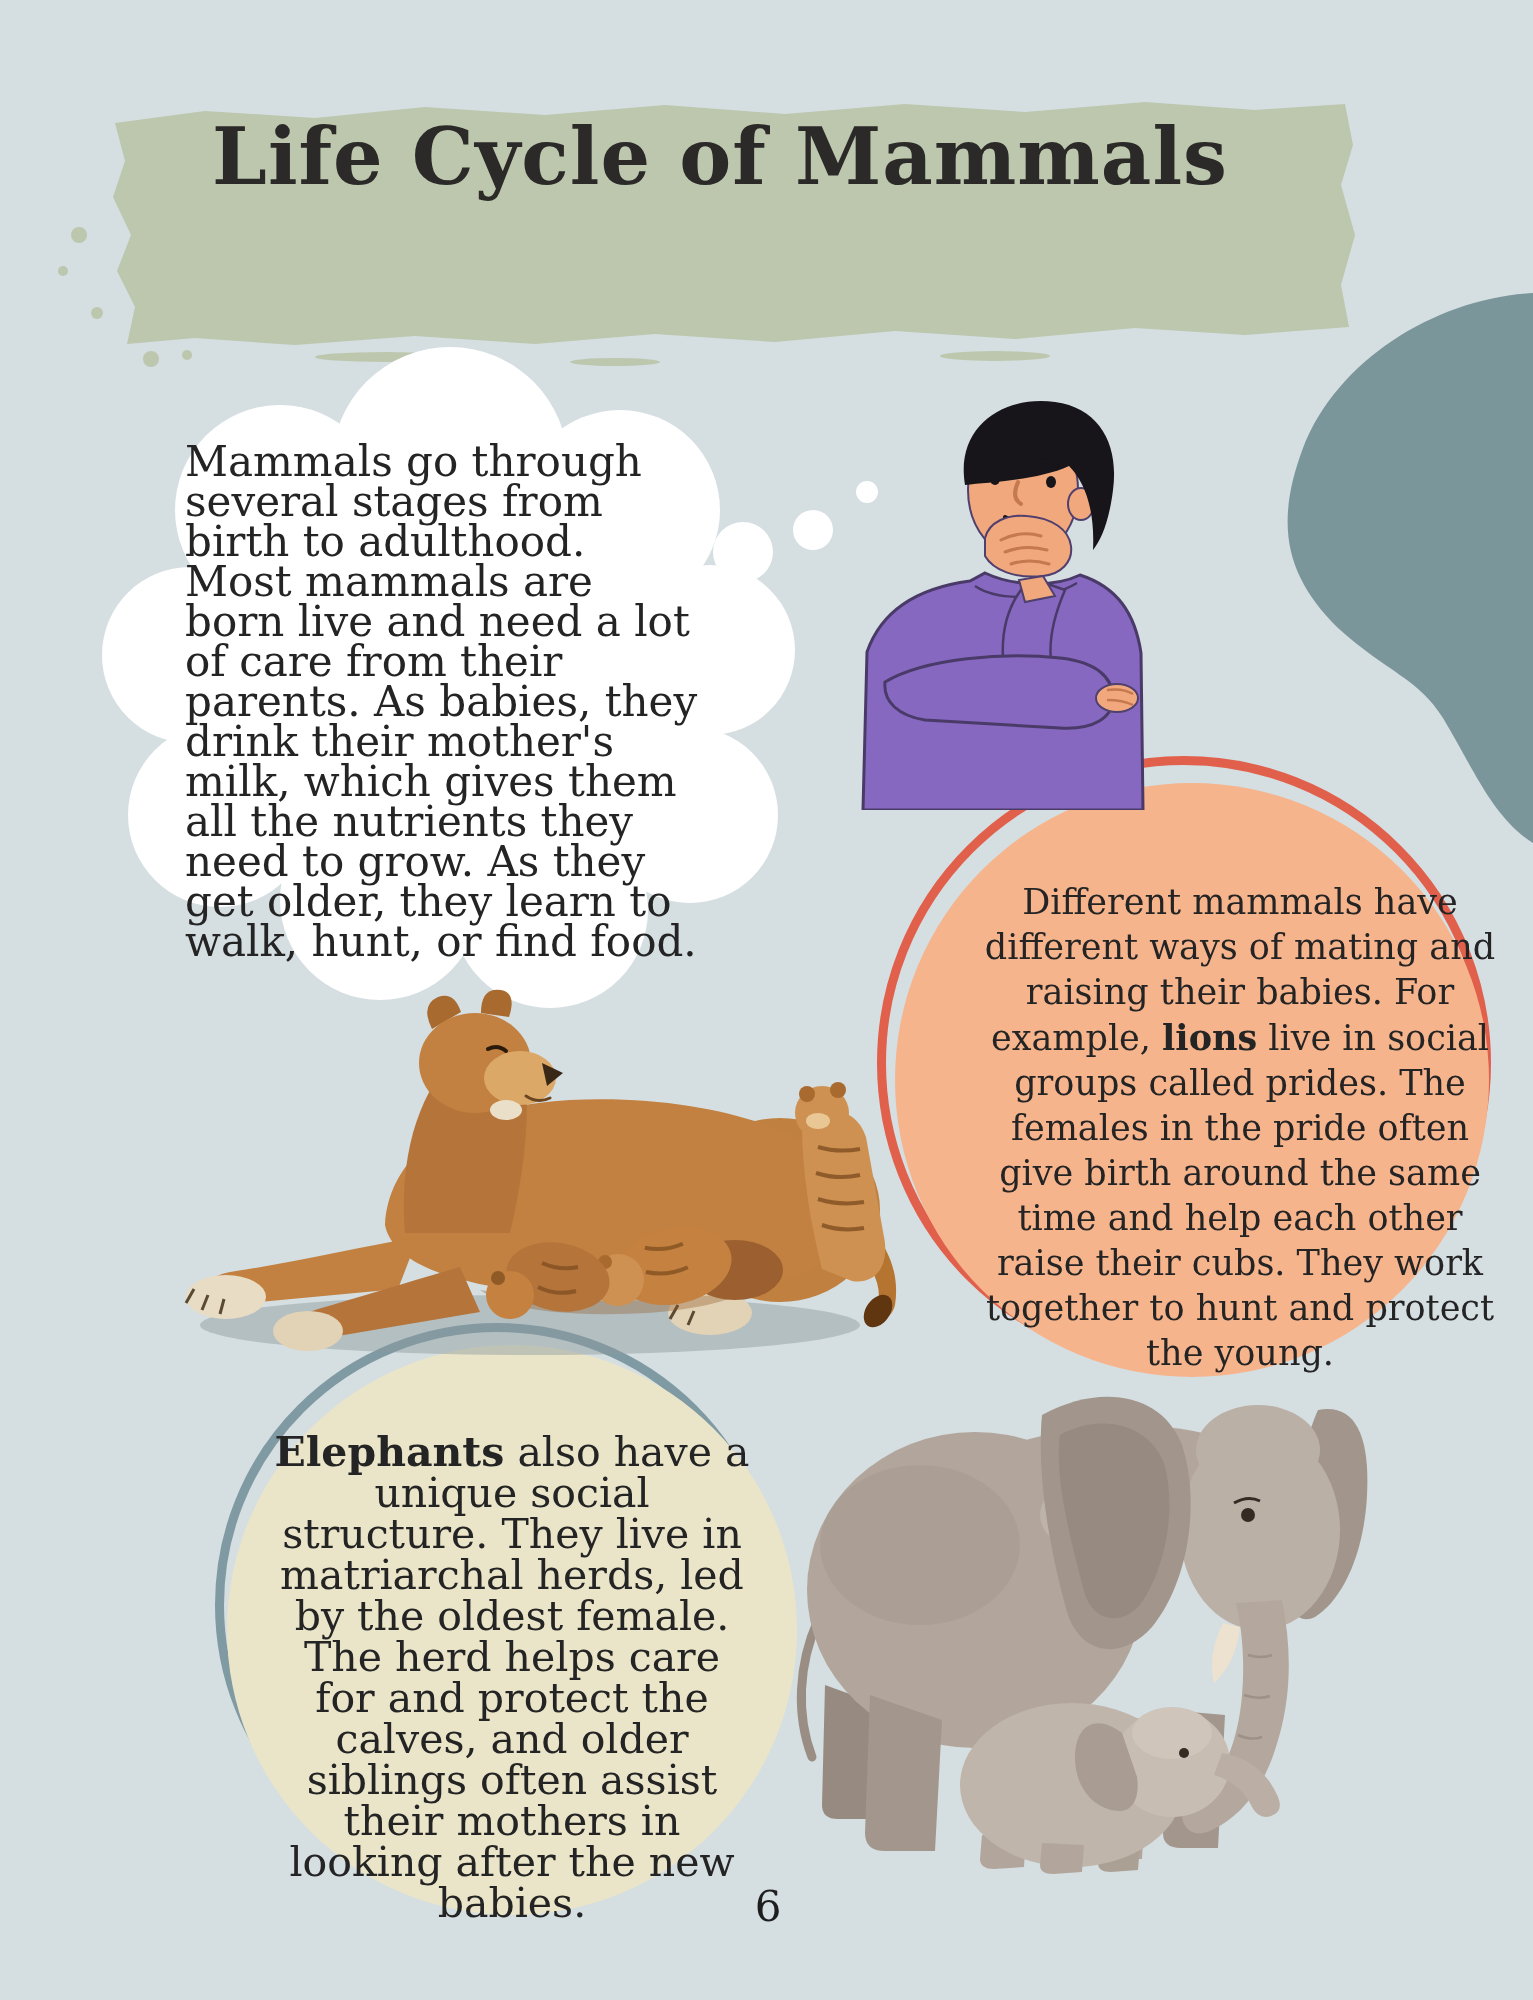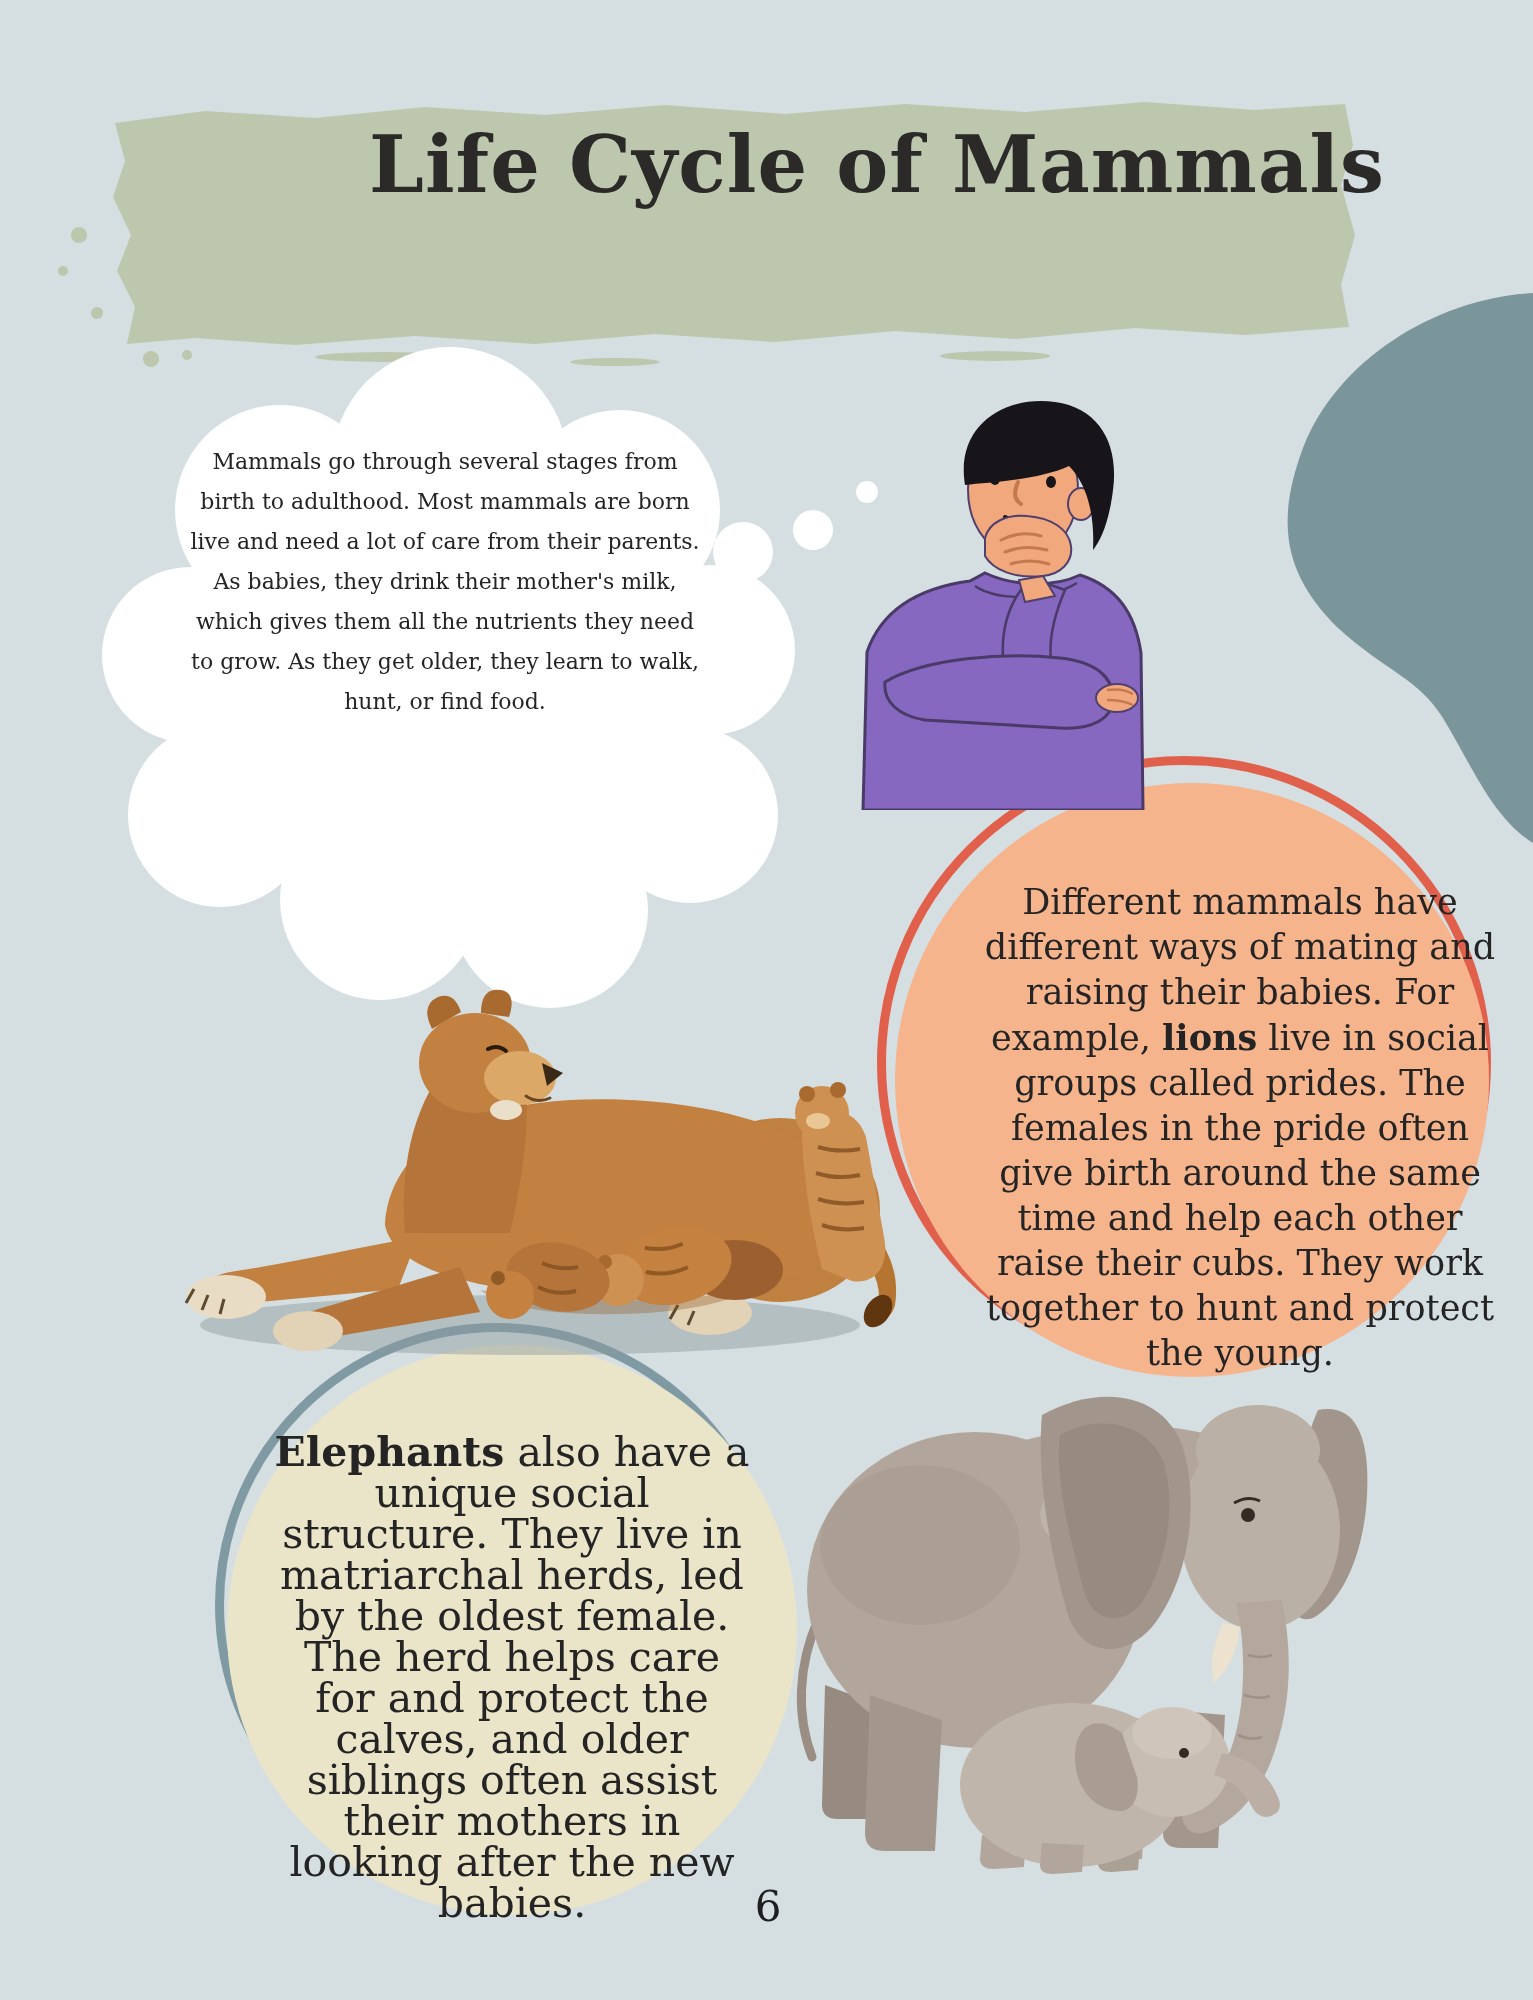--- a/index.html
+++ b/index.html
@@ -6,29 +6,29 @@
   #canvas{
     position:relative;width:1533px;height:2000px;margin:0 auto;
     background:#d5dee1;overflow:hidden;
     font-family:"DejaVu Serif","Liberation Serif",serif;color:#242424;
   }
   .abs{position:absolute;}
   
   #teal-blob{right:0;top:278px;width:255px;height:600px;z-index:1;}
   
   #banner{left:55px;top:85px;width:1330px;height:300px;z-index:2;}
-  #title-block{left:55px;top:108px;width:1330px;z-index:3;text-align:right;}
+  #title-block{left:55px;top:100px;width:1330px;z-index:3;text-align:center;}
   #title-block .t1,#title-block .t2{
     font-weight:bold;font-size:78px;line-height:114px;color:#2b2a28;letter-spacing:1px;
   }
   
   #cloud{left:95px;top:335px;width:700px;height:680px;z-index:3;}
   #bubble-text{
-    left:185px;top:442px;width:520px;z-index:4;text-align:center;
-    font-size:22px;line-height:40px;
+    left:185px;top:442px;width:520px;z-index:4;
+    font-size:42px;line-height:40px;
   }
   .trail-dot{background:#fff;border-radius:50%;z-index:3;}
   #dot-1{left:713px;top:522px;width:60px;height:60px;}
   #dot-2{left:793px;top:510px;width:40px;height:40px;}
   #dot-3{left:856px;top:481px;width:22px;height:22px;}
   
   #person{left:855px;top:390px;width:290px;height:420px;z-index:5;}
   
   #lion-ring{left:877px;top:756px;width:614px;height:614px;border:9px solid #e0604c;
     border-radius:50%;box-sizing:border-box;z-index:4;}

